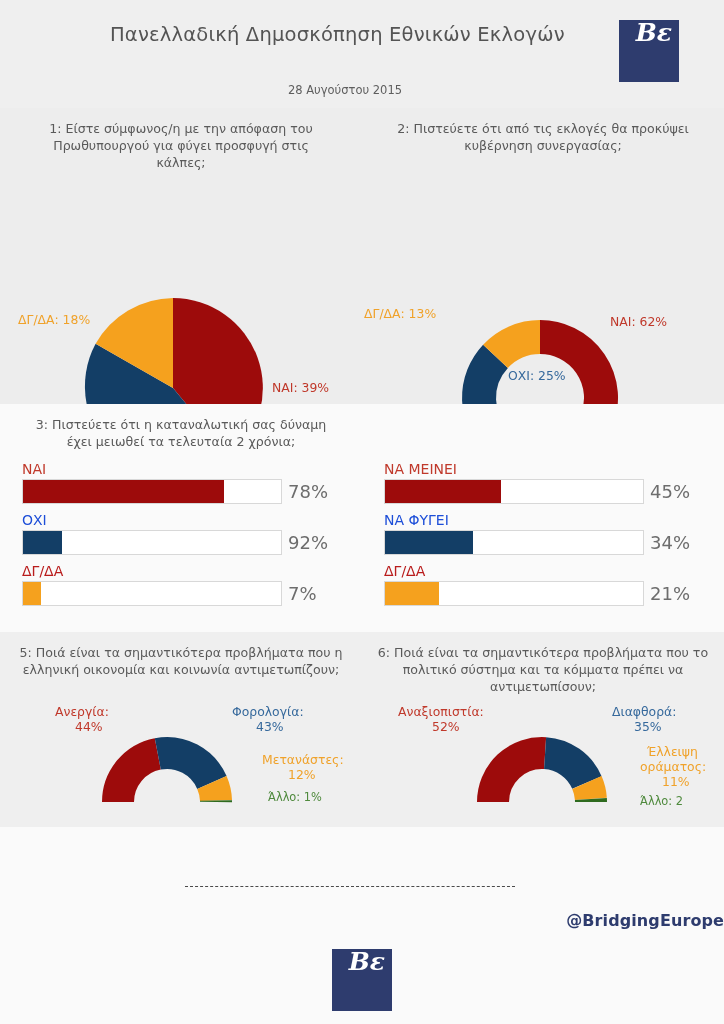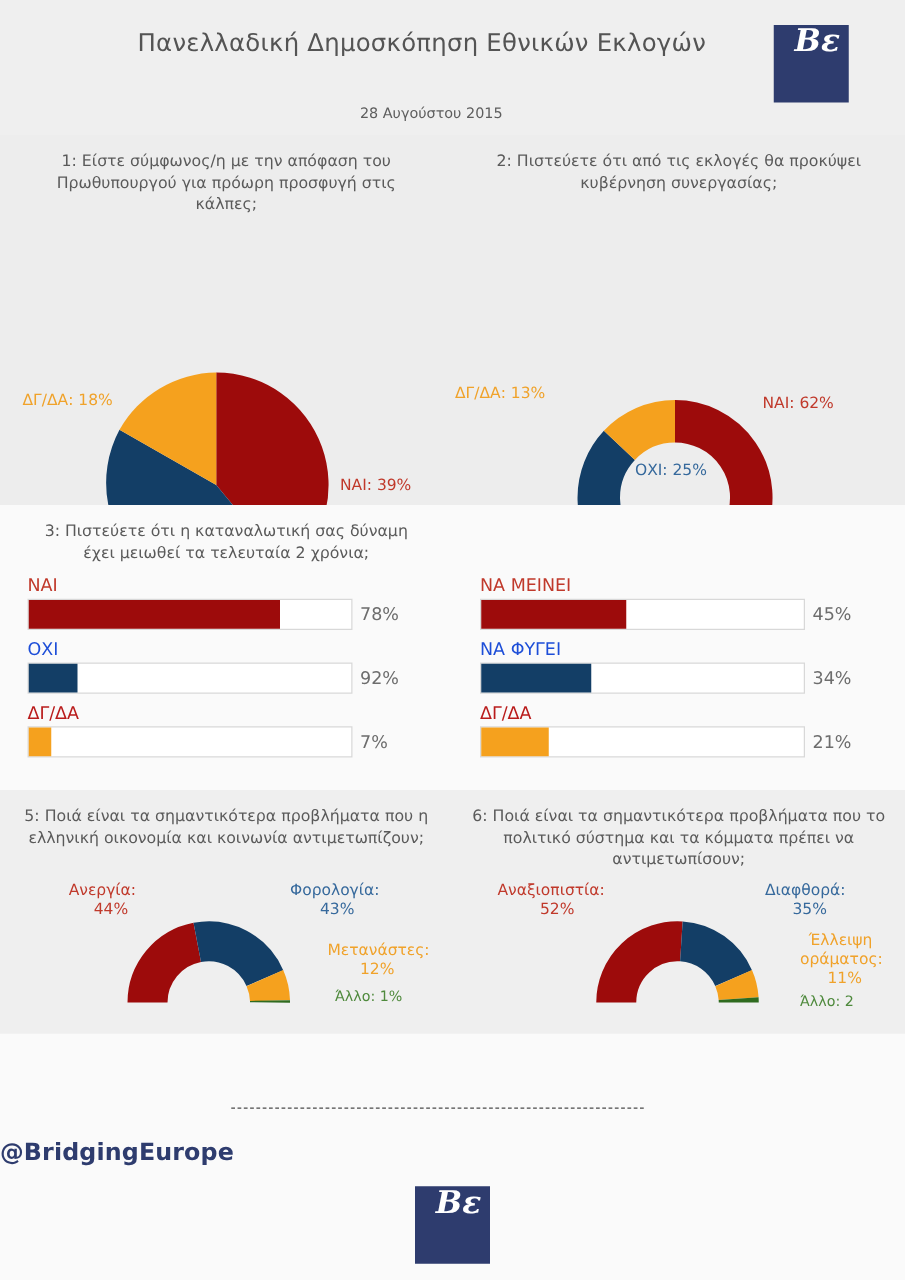--- a/index.html
+++ b/index.html
@@ -70,48 +70,48 @@
   .n-orange{color:#b91c1c;}
   .bar-line{display:flex;align-items:center;}
   .bar-track{
     height:25px;background:#ffffff;border:1px solid #d8d8d8;
     box-sizing:border-box;position:relative;flex:0 0 260px;
   }
   .bar-fill{height:100%;}
   .f-red{background:#9d0b0b;}
   .f-blue{background:#133e66;}
   .f-orange{background:#f5a11e;}
-  .bar-val{font-size:14px;color:#6d6d6d;margin-left:6px;line-height:1;}
+  .bar-val{font-size:18px;color:#6d6d6d;margin-left:6px;line-height:1;}
   .divider{
     position:absolute;left:185px;top:886px;width:330px;height:0;
     border-top:1.6px dashed #4a4a4a;
   }
   .handle{
-    position:absolute;left:0;right:0;top:911px;text-align:left;
-    font-size:19px;color:#2e3c6e;font-weight:700;letter-spacing:.1px;
+    position:absolute;left:0;right:0;top:911px;text-align:right;
+    font-size:16px;color:#2e3c6e;font-weight:700;letter-spacing:.1px;
   }
 </style>
 </head>
 <body>
 
 <div class="page">
 
   <div class="header">
     <div class="header-title">Πανελλαδική Δημοσκόπηση Εθνικών Εκλογών</div>
     <div class="header-date">28 Αυγούστου 2015</div>
     <div class="logo logo-head">
       <span class="logo-mark">Βε</span>
     </div>
   </div>
 
   <div class="band band-a">
     <div class="band-row">
 
       <div class="cell">
-        <div class="q-title">1: Είστε σύμφωνος/η με την απόφαση του Πρωθυπουργού για πρόωρη προσφυγή στις κάλπες;</div>
+        <div class="q-title">1: Είστε σύμφωνος/η με την απόφαση του Πρωθυπουργού για φύγει προσφυγή στις κάλπες;</div>
         <svg class="chart-svg" width="362" height="296">
 
           <path d="M173,280 L173,190 A90,90 0 0,1 230.4,349.2 Z" fill="#9d0b0b"></path>
 
           <path d="M173,280 L230.4,349.2 A90,90 0 0,1 95.6,235.8 Z" fill="#133e66"></path>
 
           <path d="M173,280 L95.6,235.8 A90,90 0 0,1 173,190 Z" fill="#f5a11e"></path>
           <text class="lbl lbl-red" x="272" y="284">ΝΑΙ: 39%</text>
           <text class="lbl lbl-blue" x="18" y="350">ΟΧΙ: 43%</text>
           <text class="lbl lbl-orange" x="18" y="216">ΔΓ/ΔΑ: 18%</text>

